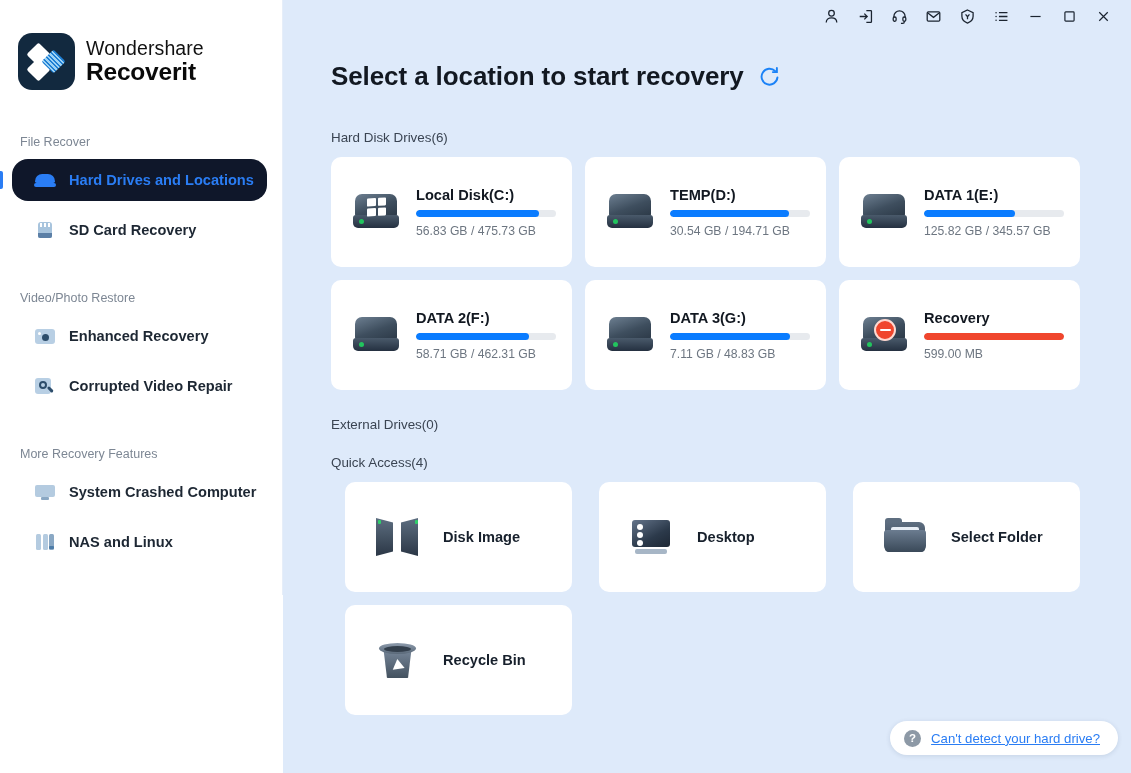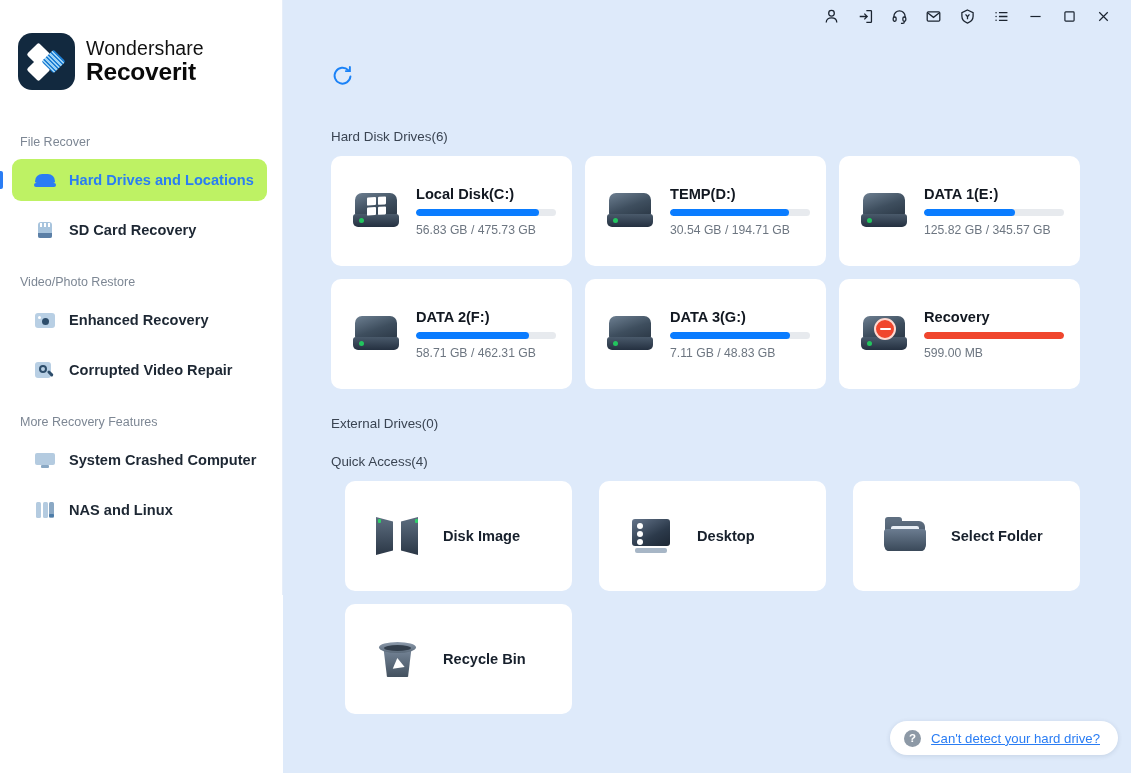--- a/index.html
+++ b/index.html
@@ -61,43 +61,44 @@
     font-size: 19.5px; color: #111111; letter-spacing: .1px;
   }
   .brand-text .t2 {
     font-size: 24.5px; color: #0a0a0a; font-weight: 700; letter-spacing: -.2px;
   }
 
   .nav-section-title {
     font-size: 12.5px;
     color: #7d8794;
     padding: 0 0 0 20px;
-    margin-top: 24px;
+    margin-top: 40px;
     margin-bottom: 10px;
   }
   .nav-section-title.first { margin-top: 45px; }
 
   .nav-item {
     position: relative;
     display: flex;
     align-items: center;
     gap: 13px;
     height: 42px;
     margin: 0 15px 0 12px;
     padding-left: 22px;
     border-radius: 9px;
     cursor: pointer;
     color: #1d2733;
     font-size: 14.6px;
     font-weight: 600;
   }
   .nav-item + .nav-item { margin-top: 8px; }
   .nav-item.active {
-    background: #bef264;
+    background: #0f172a;
     color: #2a7df4;
+    border-radius: 16px;
   }
   .nav-item.active::before {
     content: "";
     position: absolute;
     left: -12px; top: 12px;
     width: 3px; height: 18px;
     background: #2a7df4;
     border-radius: 0 2px 2px 0;
   }
   .nav-icon { width: 22px; height: 22px; flex: 0 0 22px; position: relative; }
@@ -446,20 +447,21 @@
           </svg>
       </div>
       <div class="tb-btn" title="Close">
         <svg width="17" height="17" viewBox="0 0 20 20" stroke="#1b2430" stroke-width="1.4">
             <path d="M5 5l10 10M15 5 5 15"></path>
           </svg>
       </div>
     </div>
 
     <div id="page-title-row">
+      <h1 id="page-title">Select a location to start recovery</h1>
       <span id="refresh-icon">
         <svg width="23" height="23" viewBox="0 0 24 24" fill="none" stroke="#1a82f7" stroke-width="2" stroke-linecap="round">
           <path d="M20.3 13a8.3 8.3 0 1 1-2.3-6.6"></path>
           <path d="M19.7 3.2v4.2h-4.2"></path>
         </svg>
       </span>
     </div>
 
     <div class="section-label" id="sec-hdd">Hard Disk Drives(6)</div>
 

